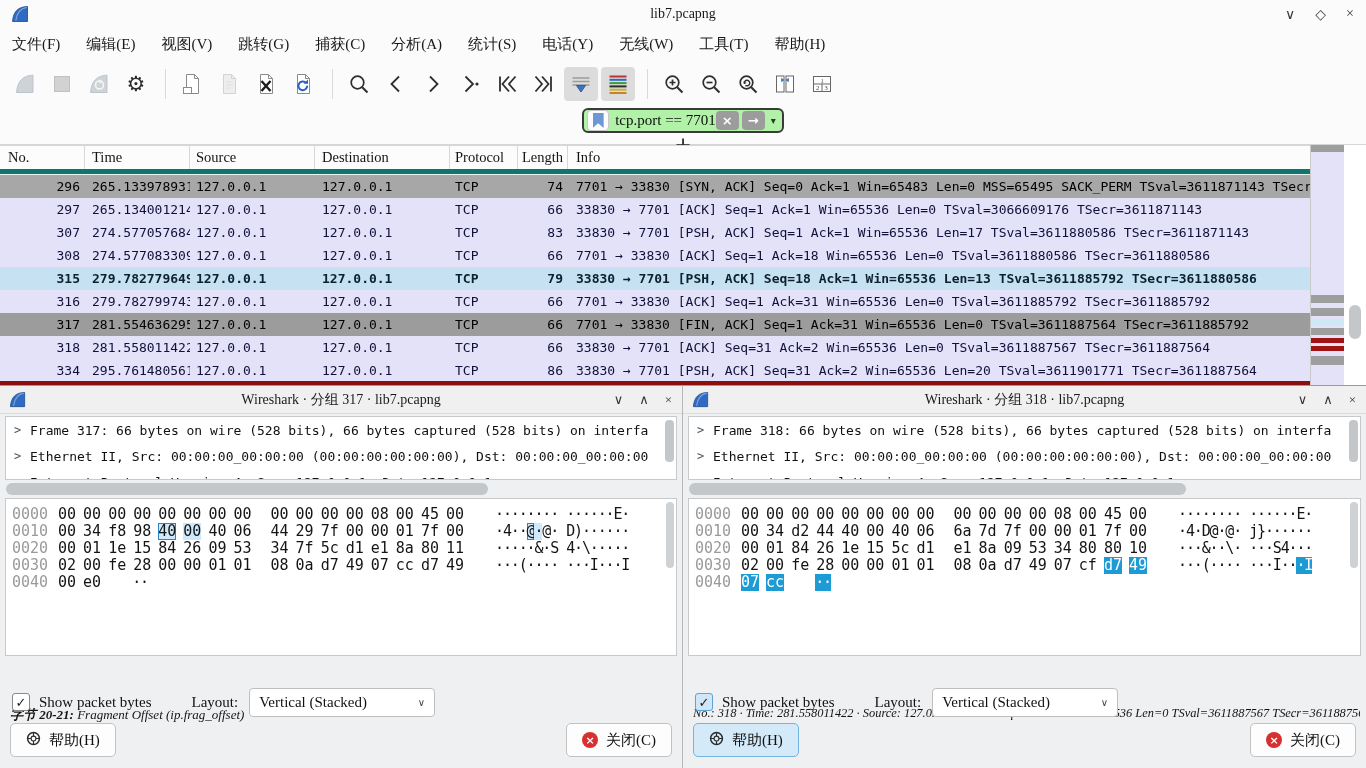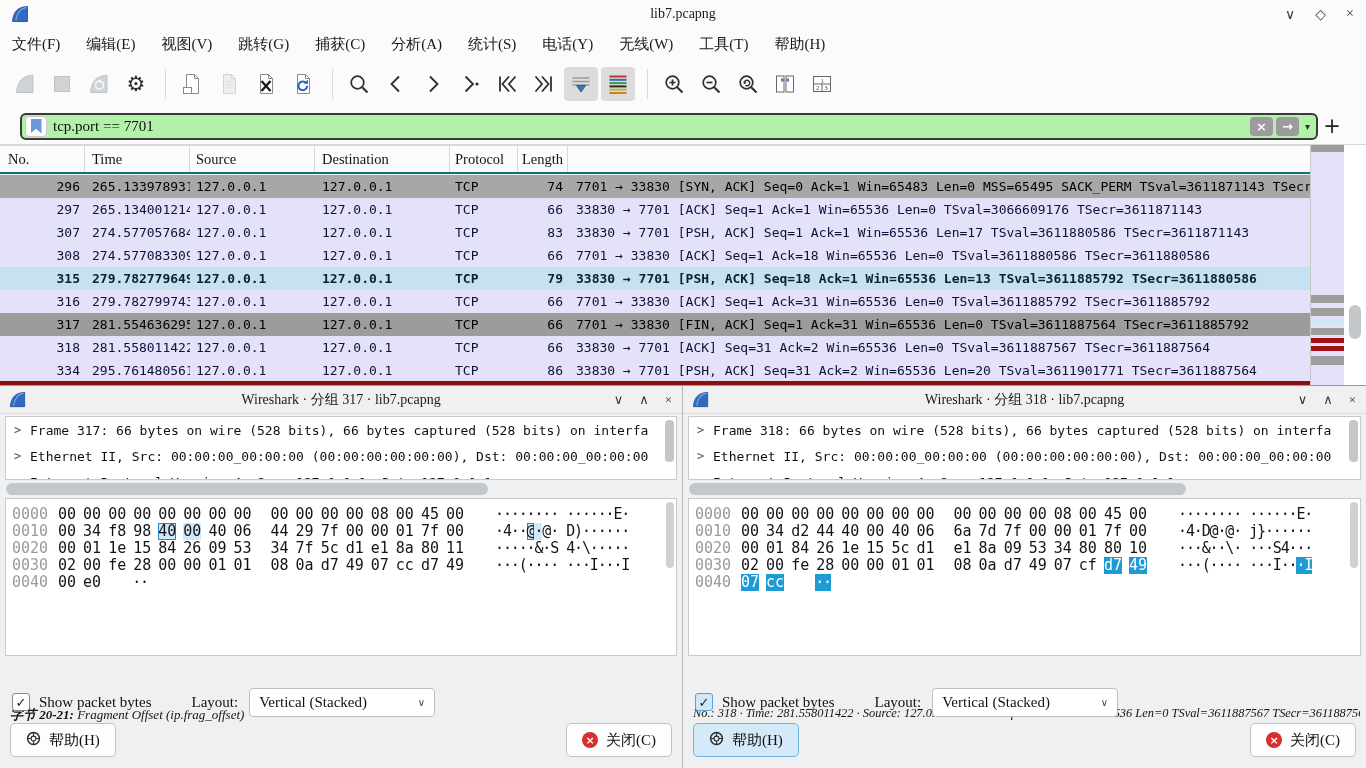--- a/index.html
+++ b/index.html
@@ -14,32 +14,32 @@
   .win-controls span { cursor:default; }
 
   .menubar { position:absolute; top:28px; left:0; width:1366px; height:32px; background:#fbfbfb; display:flex; align-items:center; gap:26px; padding-left:12px; font-size:15px; color:#181818; }
 
   .toolbar { position:absolute; top:60px; left:0; width:1366px; height:48px; background:#fbfbfb; display:flex; align-items:center; padding-left:8px; }
   .tool-btn { width:34px; height:34px; display:flex; align-items:center; justify-content:center; border-radius:4px; margin-right:3px; }
   .tool-btn.toggled { background:#dcdcdc; }
   .tool-btn.disabled { opacity:.55; }
   .tool-sep { width:1px; height:30px; background:#d9d9d9; margin:0 9px; }
 
-  .filterbar { position:absolute; top:108px; left:0; width:1366px; height:37px; background:#fbfbfb; border-bottom:1px solid #d6d6d6; display:flex; align-items:center; padding:0 20px; }
+  .filterbar { position:absolute; top:108px; left:0; width:1366px; height:37px; background:#fbfbfb; border-bottom:1px solid #d6d6d6; display:flex; align-items:center; padding:0 20px;flex-direction:column; }
   .filter-field { flex:1; height:27px; border:2px solid #3a3a3a; border-radius:6px; background:#b2f2a8; display:flex; align-items:center; padding:0 3px; }
   .bookmark-btn { width:22px; height:21px; background:#fdfdfd; border:1px solid #c9c9c9; border-radius:4px; display:flex; align-items:center; justify-content:center; margin-right:6px; }
   .bookmark { width:11px; height:15px; background:#6d98d6; clip-path:polygon(0 0,100% 0,100% 100%,50% 68%,0 100%); }
   .filter-text { font-size:15px; color:#0d0d0d; }
   .filter-actions { margin-left:auto; display:flex; align-items:center; gap:3px; }
   .f-btn { width:23px; height:19px; background:#9c9c9c; border-radius:4px; color:#fff; display:flex; align-items:center; justify-content:center; font-size:13px; font-weight:bold; font-family:"DejaVu Sans",sans-serif; }
   .f-caret { color:#333; font-size:10px; margin:0 3px; }
   .filter-plus { width:28px; text-align:center; font-size:21px; color:#222; font-family:"DejaVu Sans",sans-serif; }
 
   
-  .pheader { position:absolute; top:145px; left:0; width:1310px; height:29px; background:#fcfcfc; border-top:1px solid #d8d8d8; border-bottom:2px solid #0f766e; display:flex; font-size:14.5px; color:#141414; }
+  .pheader { position:absolute; top:145px; left:0; width:1310px; height:29px; background:#fcfcfc; border-top:1px solid #d8d8d8; border-bottom:5px solid #0f766e; display:flex; font-size:14.5px; color:#141414; }
   .hc { display:flex; align-items:center; border-right:1px solid #d8d8d8; padding-left:7px; overflow:hidden; }
   .plist { position:absolute; top:175px; left:0; width:1310px; height:207px; overflow:hidden; }
   .prow { height:23px; display:flex; font-family:"DejaVu Sans Mono",monospace; font-size:13px; line-height:23px; color:#10103a; }
   .prow.lav  { background:#e3e2f9; }
   .prow.gray { background:#a7a7a7; color:#000; }
   .prow.gray2{ background:#9c9c9c; color:#000; }
   .prow.blue { background:#c6e2f2; color:#0c2030;font-weight:bold; }
   .pc { white-space:nowrap; overflow:hidden; }
   .cl-no   { width:85px;  text-align:right; padding-right:5px; }
   .cl-time { width:105px; padding-left:7px; }
@@ -296,20 +296,21 @@
   <span class="filter-plus">+</span>
 </div>
 
 <div class="pheader">
   <div class="hc cl-no">No.</div>
   <div class="hc cl-time">Time</div>
   <div class="hc cl-src">Source</div>
   <div class="hc cl-dst">Destination</div>
   <div class="hc cl-proto">Protocol</div>
   <div class="hc cl-len">Length</div>
+  <div class="hc cl-info" style="border-right:none">Info</div>
 </div>
 
 <div class="plist">
     <div class="prow gray">
       <div class="pc cl-no">296</div>
       <div class="pc cl-time">265.133978931</div>
       <div class="pc cl-src">127.0.0.1</div>
       <div class="pc cl-dst">127.0.0.1</div>
       <div class="pc cl-proto">TCP</div>
       <div class="pc cl-len">74</div>

